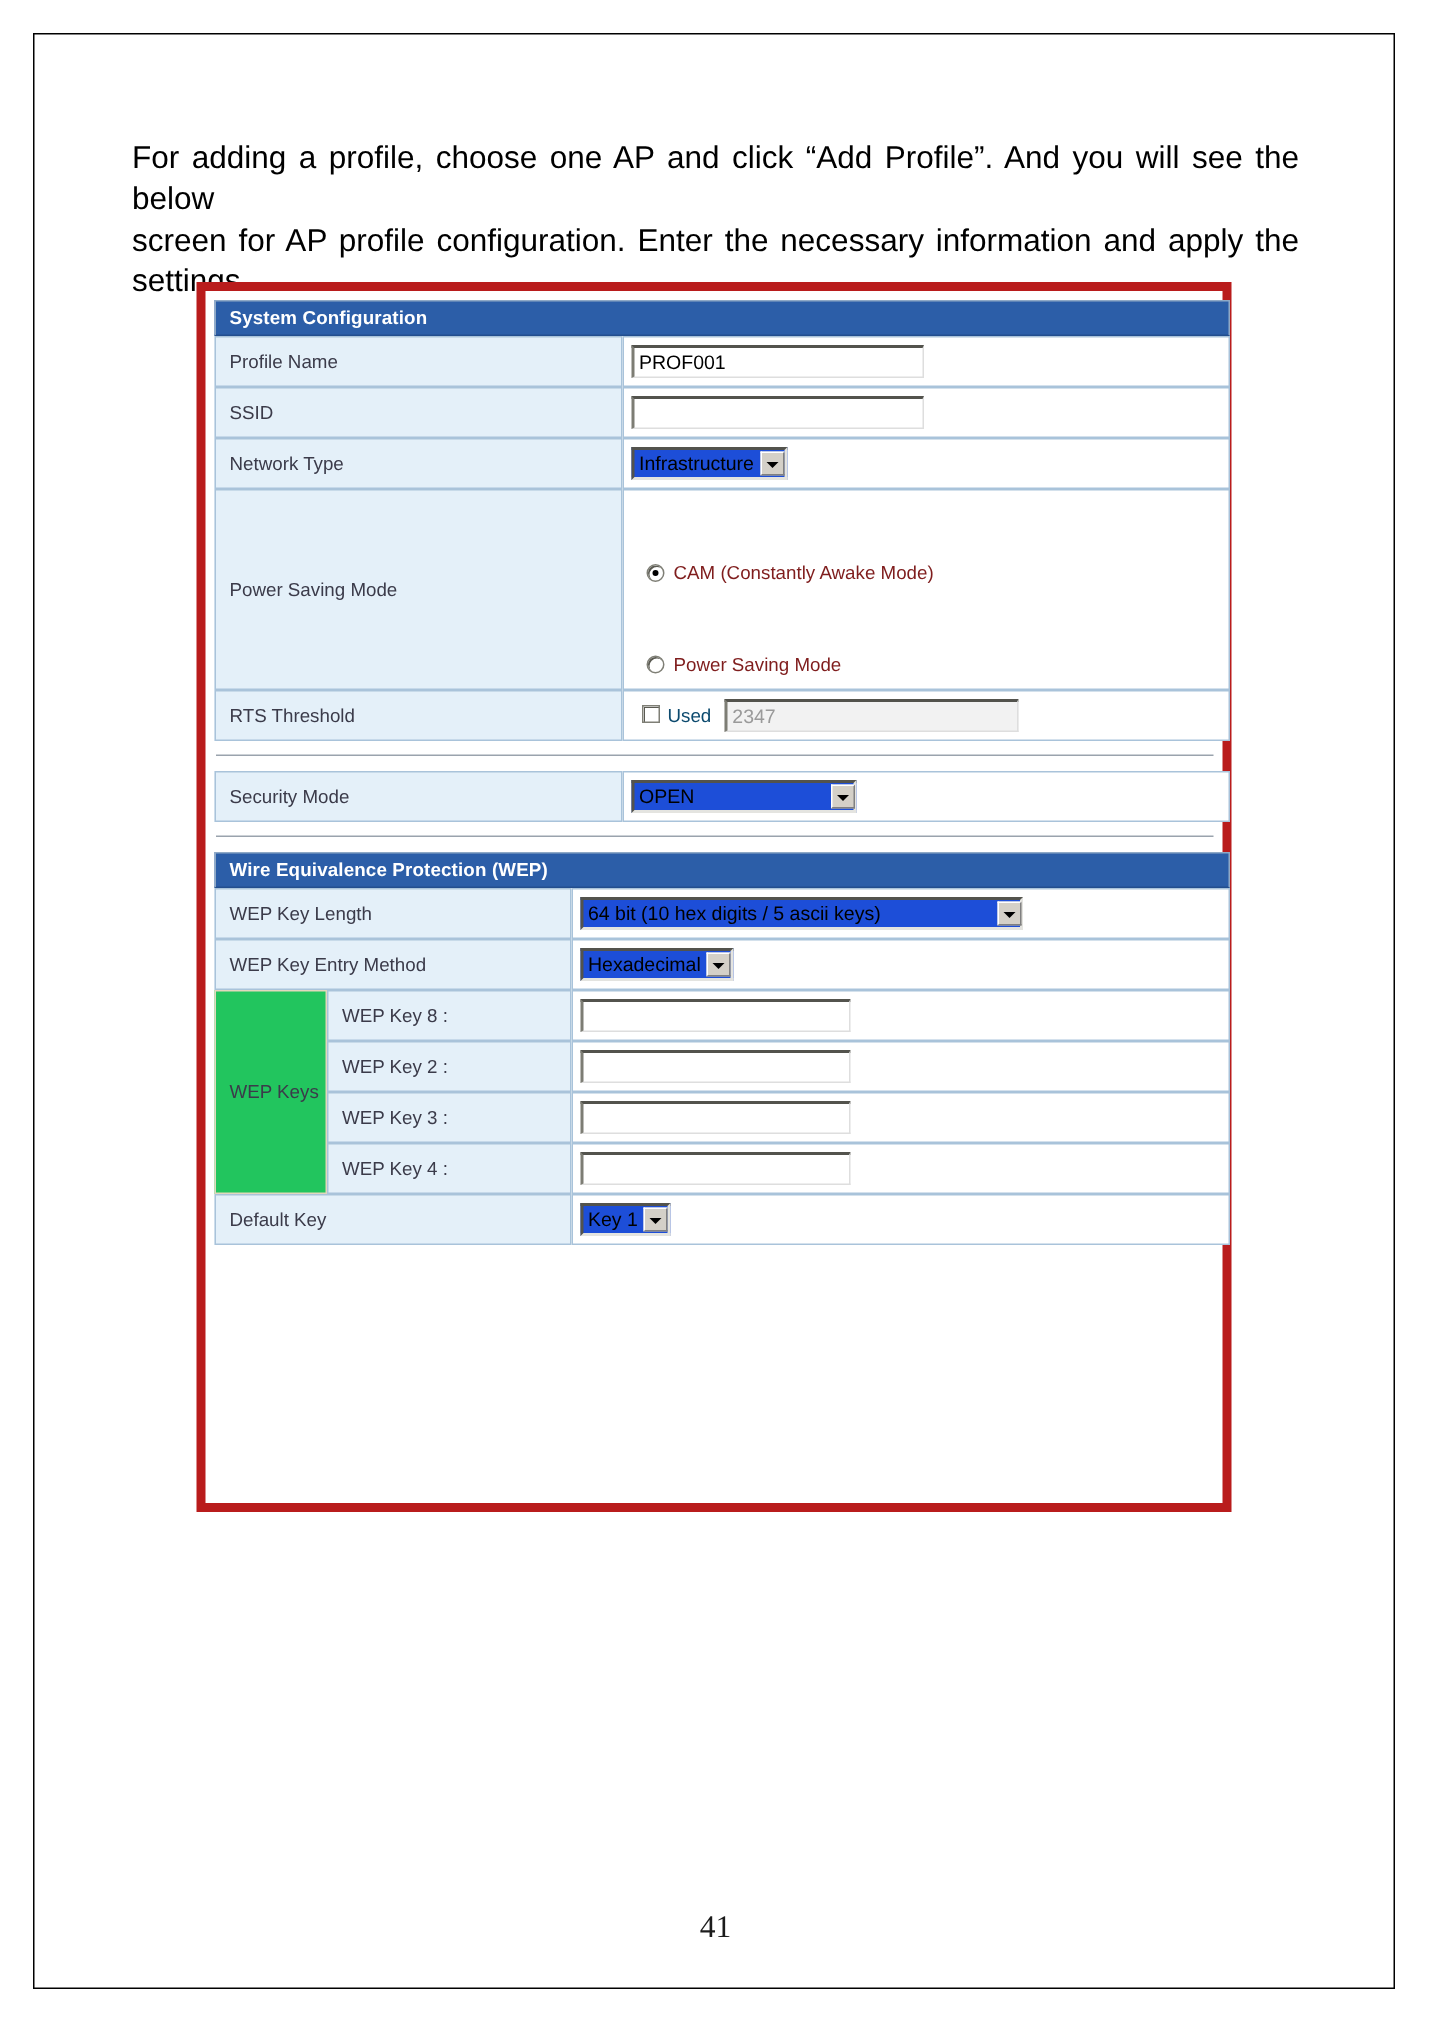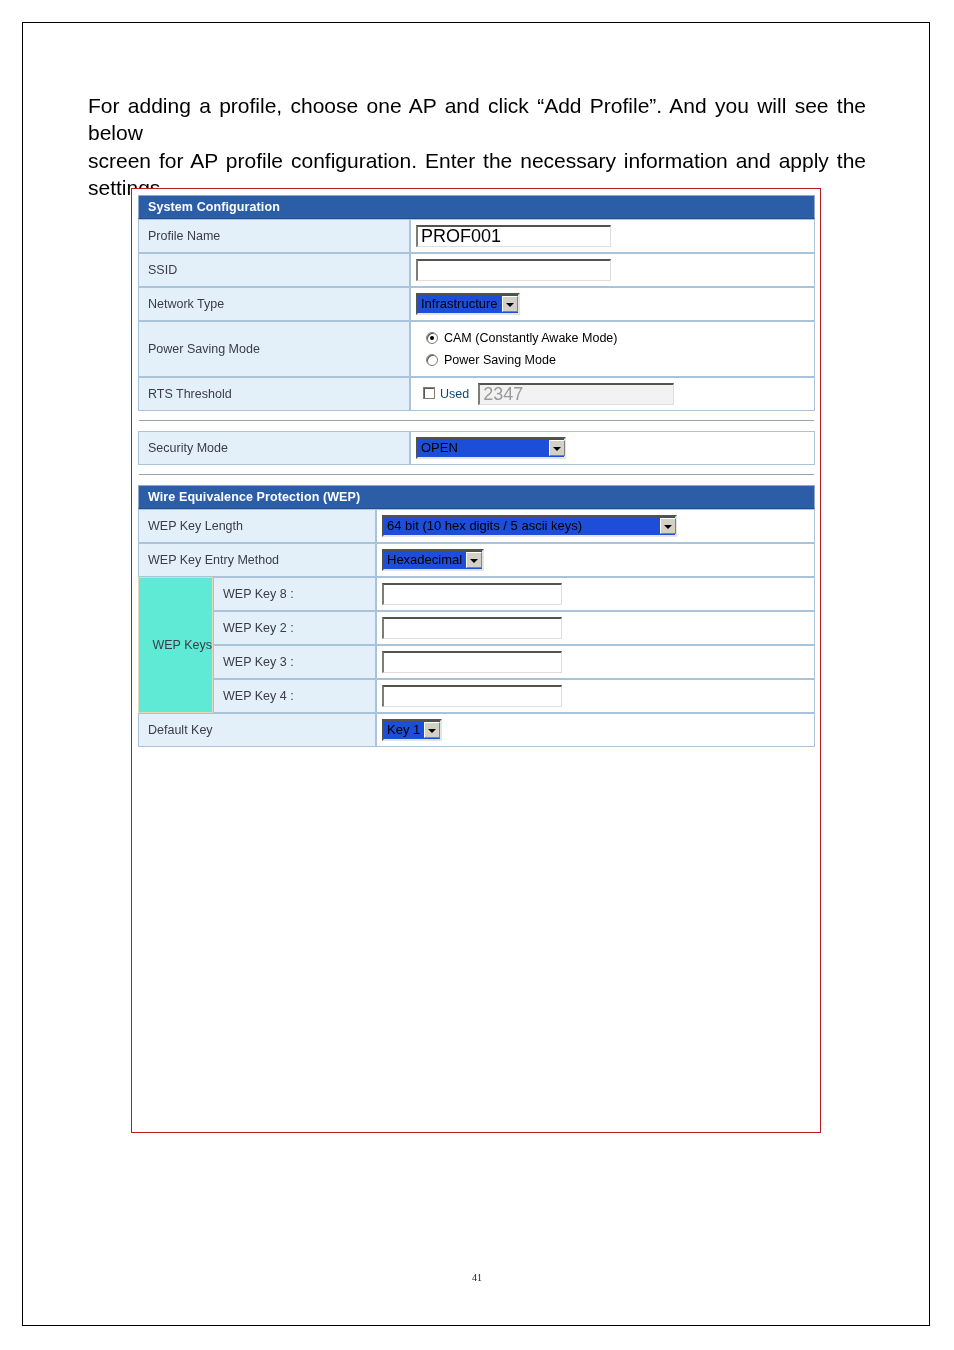--- a/index.html
+++ b/index.html
@@ -41,22 +41,22 @@
   }
   .intro p { margin: 0; }
   .intro p + p { margin-top: 1px; }
 
   
   .shot {
     position: absolute;
     left: 131px;
     top: 188px;
     width: 690px;
-    height: 945px;
-    border: 1px solid #b91c1c;
+    height: 820px;
+    border: 6px solid #b91c1c;
     box-sizing: border-box;
     background: #ffffff;
     padding: 6px 5px 6px 6px;
   }
 
   table.cfg {
     border-collapse: separate;
     border-spacing: 0;
     width: 677px;
     table-layout: fixed;
@@ -77,23 +77,22 @@
   }
 
   td.lbl {
     background: #e4f0f9;
     border: 1px solid #a9c3da;
     padding: 8px 0 8px 9px;
     vertical-align: middle;
     color: #3b3b4a;
   }
   td.lbl.cream {
-    background: #5eead4;
+    background: #22c55e;
     border: 1px solid #e3d7bd;
-    text-align: right;
   }
   td.val {
     background: #ffffff;
     border: 1px solid #a9c3da;
     padding: 5px 0 5px 5px;
     vertical-align: middle;
   }
 
   
   .sep {
@@ -111,21 +110,21 @@
   .tbox {
     display: inline-block;
     box-sizing: border-box;
     height: 22px;
     background: #ffffff;
     border-top: 2px solid #53534d;
     border-left: 2px solid #7d7d74;
     border-right: 1px solid #dedede;
     border-bottom: 1px solid #dedede;
     font-family: "Liberation Sans", sans-serif;
-    font-size: 18px;
+    font-size: 13px;
     color: #000;
     line-height: 19px;
     padding: 0 3px;
     vertical-align: middle;
     overflow: hidden;
     white-space: nowrap;
   }
   .tbox.disabled {
     background: #f2f2f2;
     color: #9a9a9a;
@@ -176,22 +175,23 @@
     border-left: 4px solid transparent;
     border-right: 4px solid transparent;
     border-top: 4px solid #000;
   }
 
   
   .radio-line {
     display: block;
     padding: 2px 0 2px 10px;
     font-size: 12.5px;
-    color: #000000;
+    color: #7f1d1d;
     line-height: 18px;
+    margin-top: 39px;
   }
   .rd {
     display: inline-block;
     width: 12px; height: 12px;
     border-radius: 50%;
     background: #ffffff;
     border: 1px solid #7f7f76;
     box-shadow: inset 1px 1px 0 #5a5a52;
     box-sizing: border-box;
     vertical-align: -2px;
@@ -231,21 +231,21 @@
   }
 
   
   .pageno {
     position: absolute;
     left: 0;
     top: 1272px;
     width: 954px;
     text-align: center;
     font-family: "Liberation Serif", serif;
-    font-size: 10px;
+    font-size: 21px;
     color: #1c1c1c;
   }
 </style>
 </head>
 <body>
 
 <div class="page-border"></div>
 
 <div class="intro">
   <p>For adding a profile, choose one AP and click “Add Profile”. And you will see the below</p>

